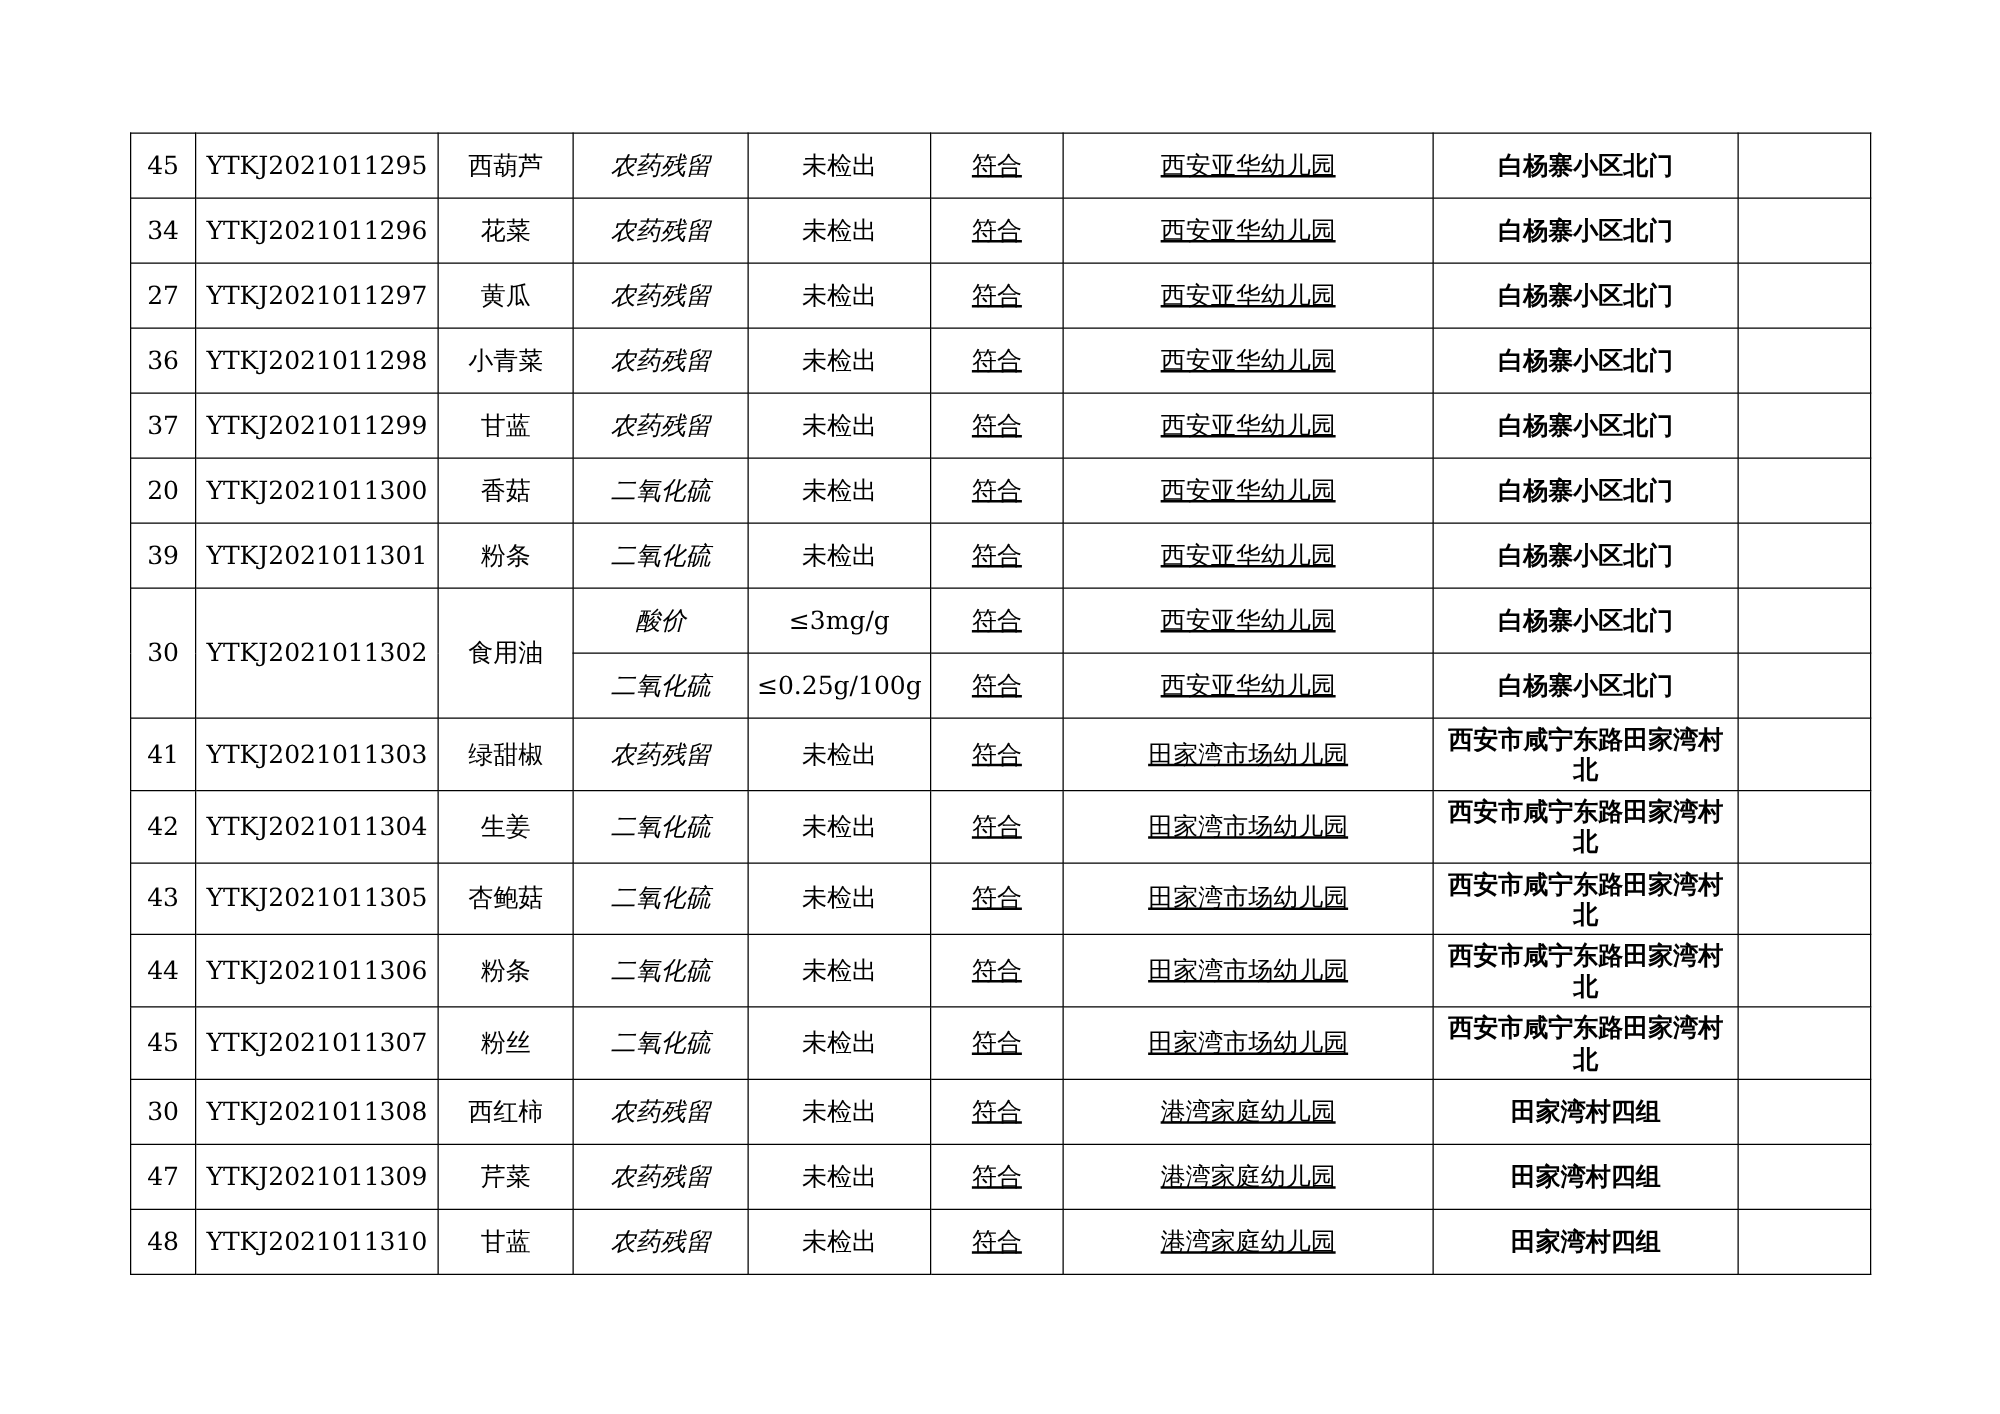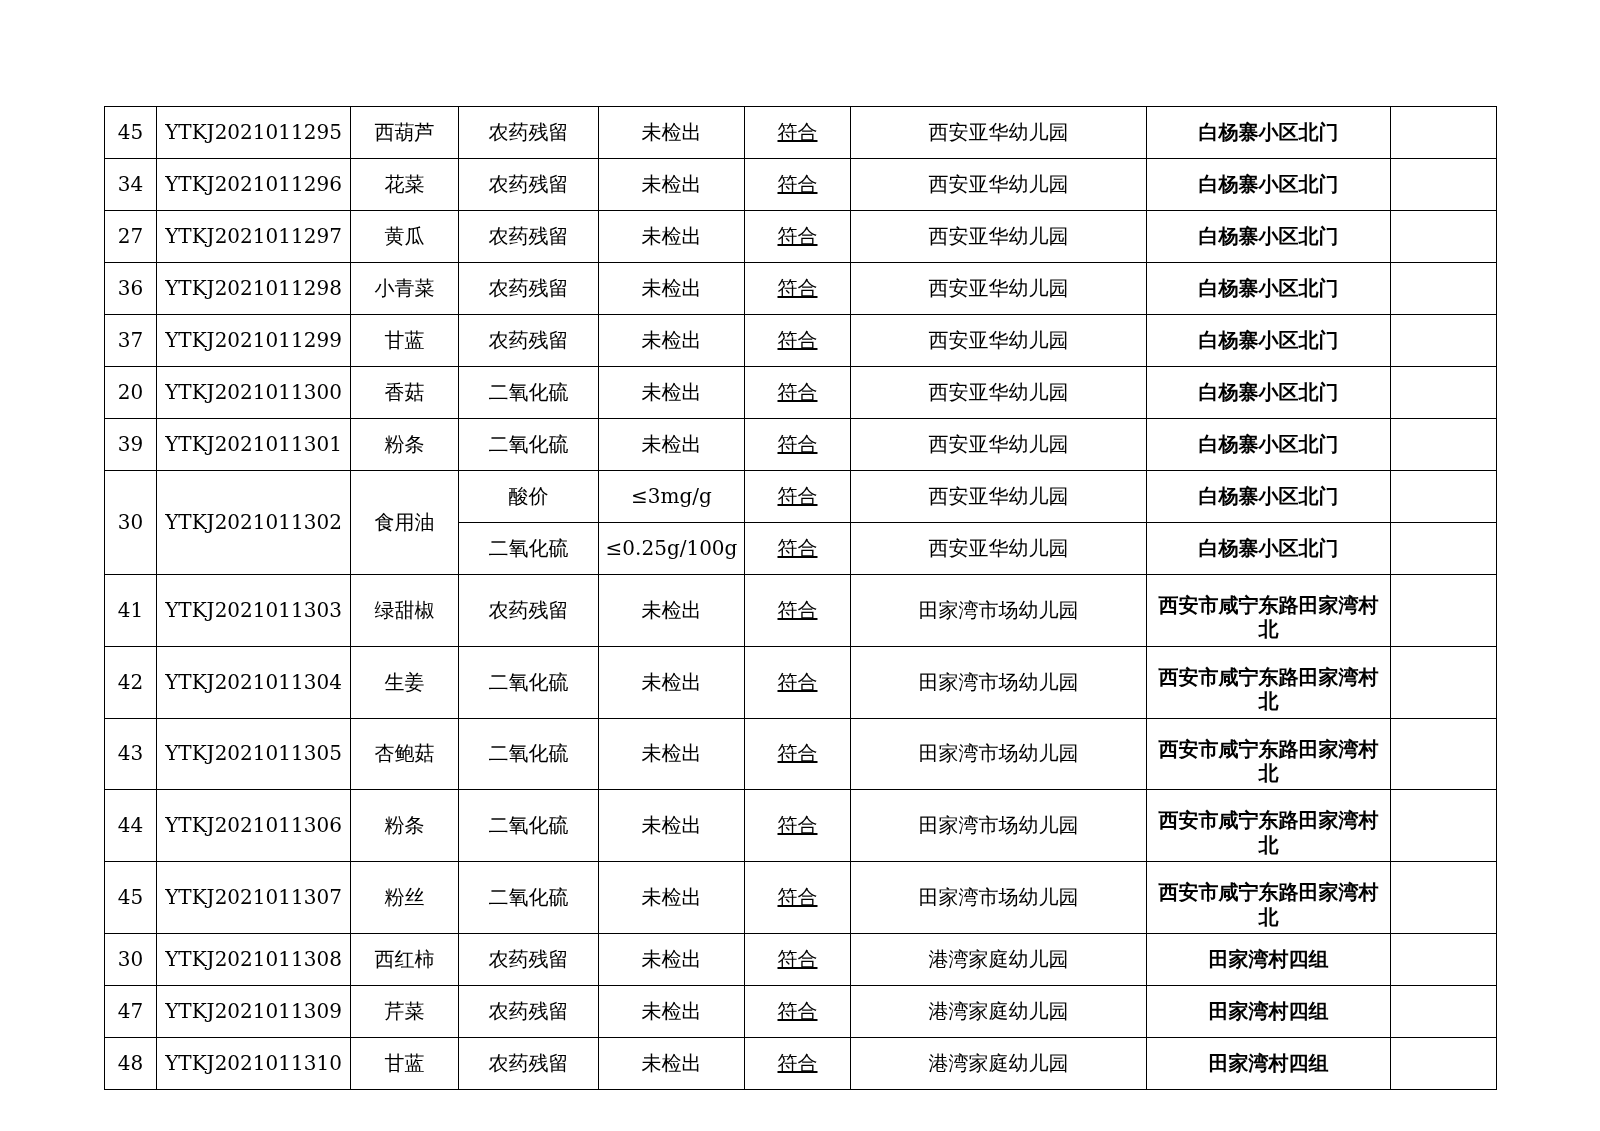--- a/index.html
+++ b/index.html
@@ -35,34 +35,33 @@
     font-size: 20px;
     line-height: 1.25;
     padding: 4px 3px;
     font-family: "DejaVu Serif", "Liberation Serif", serif;
     height: 52px;
     box-sizing: border-box;
   }
   td.c-no      { width: 52px; }
   td.c-code    { width: 194px; font-family: "Liberation Serif", serif; letter-spacing: 0px; font-size: 21px; }
   td.c-item    { width: 108px; }
-  td.c-test    { width: 140px; }
+  td.c-test    { width: 140px; font-style: italic; }
   td.c-result  { width: 146px; }
   td.c-judge   { width: 106px; text-decoration: underline; }
-  td.c-unit    { width: 296px; }
+  td.c-unit    { width: 296px; text-decoration: underline; }
   td.c-addr    { width: 244px; font-weight: bold; }
   td.c-empty   { width: 106px; }
   .ascii {
     font-family: "Liberation Serif", serif;
     margin-left: 30px;
   }
   .addr-wrap {
     display: block;
     line-height: 1.22;
-    margin-top: 14px;
   }
 </style>
 </head>
 <body>
 
 <div class="page">
   <table class="report">
     <tbody>
 
       <tr>

